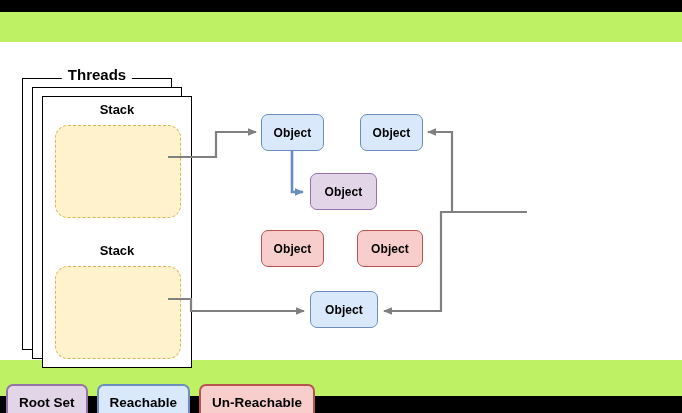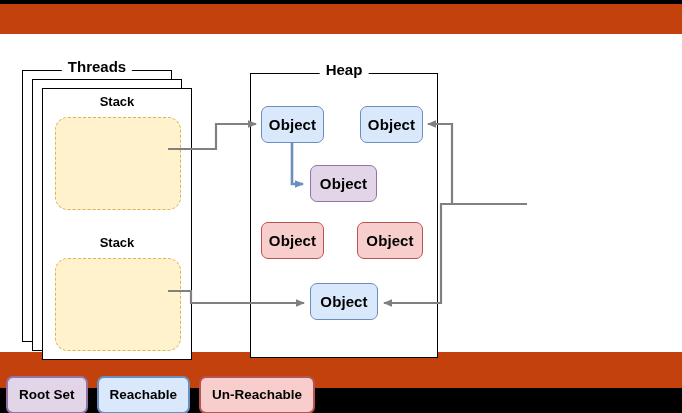--- a/index.html
+++ b/index.html
@@ -11,24 +11,24 @@
   body {
     width: 682px;
     height: 413px;
     position: relative;
     overflow: hidden;
     font-family: "Liberation Sans", sans-serif;
   }
 
   #stage {
     position: absolute;
-    left: 0; top: 4px;
+    left: 0; top: 12px;
     width: 682px;
     height: 384px;
-    background: #c2410c;
+    background: #bef264;
   }
 
   
   .canvas-panel {
     position: absolute;
     left: 0px;
     top: 30px;
     width: 682px;
     height: 318px;
     background: #ffffff;
@@ -87,21 +87,21 @@
     border-radius: 13px;
   }
 
   
   .obj {
     position: absolute;
     box-sizing: border-box;
     border-radius: 7px;
     border: 1.8px solid #6c8ebf;
     background: #dae8fc;
-    font-size: 15px;
+    font-size: 12px;
     font-weight: bold;
     color: #000000;
     display: flex;
     align-items: center;
     justify-content: center;
     letter-spacing: 0.1px;
   }
   .obj.reachable { background: #dae8fc; border-color: #6c8ebf; }
   .obj.rootset  { background: #e1d5e7; border-color: #9673a6; }
   .obj.unreach  { background: #f8cecc; border-color: #b85450; }
@@ -164,23 +164,20 @@
 
       <div class="card-label" style="top:6px;">Stack</div>
 
       <div class="stack-region" style="left:12px; top:28px; width:126px; height:93px;"></div>
 
       <div class="card-label" style="top:147px;">Stack</div>
 
       <div class="stack-region" style="left:12px; top:169px; width:126px; height:93px;"></div>
     </div>
 
-    <div class="groupbox" style="left:250px; top:39px; width:188px; height:285px;">
-      <div class="gb-title">Heap</div>
-    </div>
 
     <div class="obj reachable" style="left:261px; top:72px; width:63px; height:37px;">Object</div>
 
     <div class="obj reachable" style="left:360px; top:72px; width:63px; height:37px;">Object</div>
 
     <div class="obj rootset" style="left:310px; top:131px; width:67px; height:37px;">Object</div>
 
     <div class="obj unreach" style="left:261px; top:188px; width:63px; height:37px;">Object</div>
 
     <div class="obj unreach" style="left:357px; top:188px; width:66px; height:37px;">Object</div>

